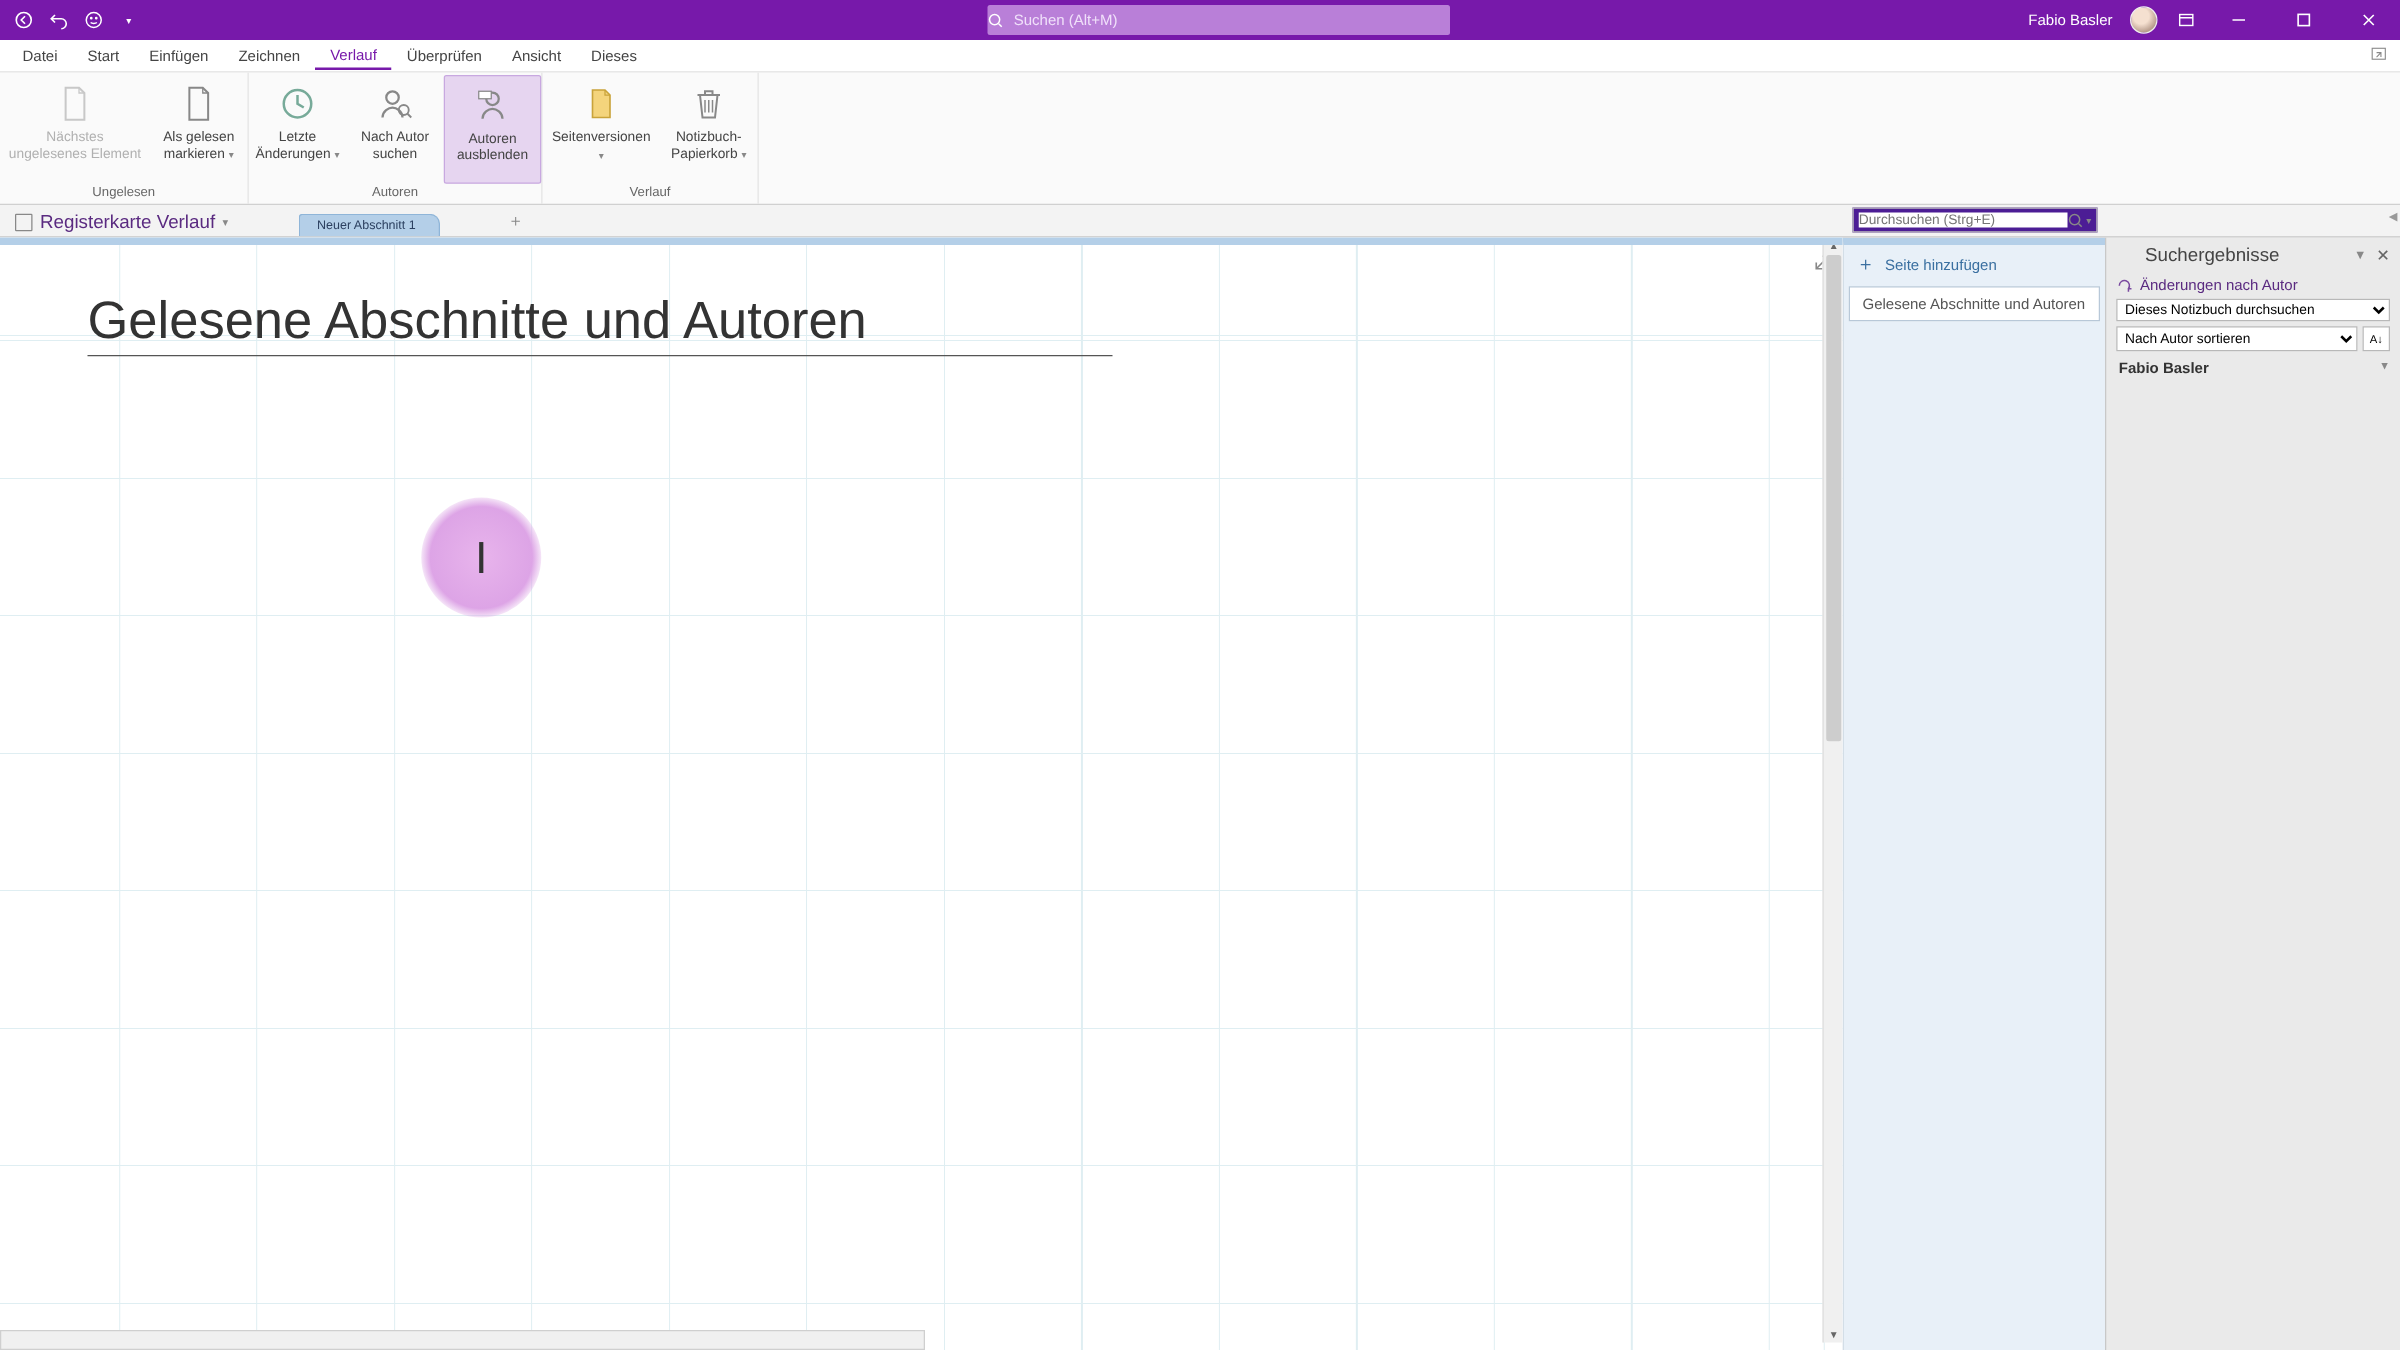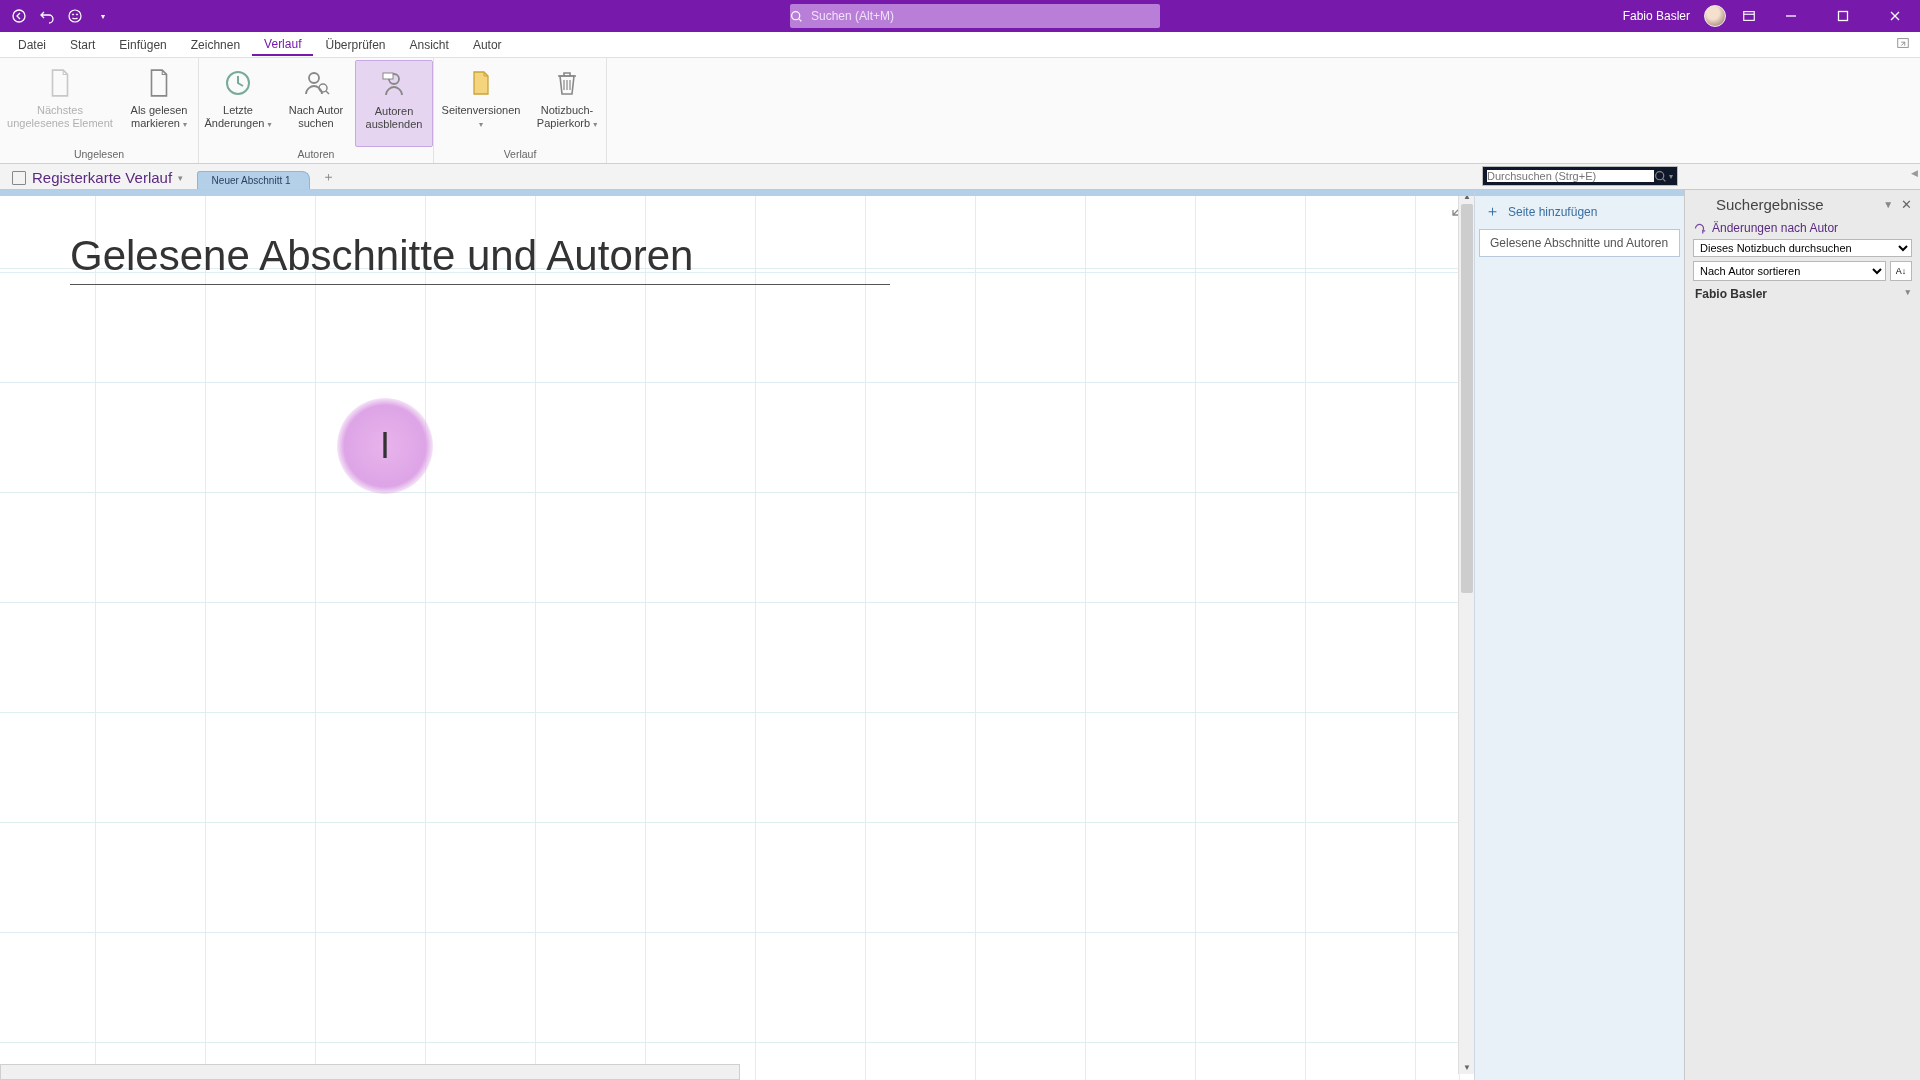--- a/index.html
+++ b/index.html
@@ -102,20 +102,21 @@
 
 .sectionbar {
   height: 26px;
   background: #f3f3f3;
   border-bottom: 1px solid #c8c8c8;
   display: flex;
   align-items: flex-end;
   padding-left: 8px;
   font-size: 13px;
   position: relative;
+  gap: 42px;
 }
 .sectionbar .notebook-label {
   display: flex;
   align-items: center;
   gap: 6px;
   padding: 0 8px 3px 4px;
   color: #5a2a80;
   font-size: 15px;
   cursor: pointer;
 }
@@ -136,21 +137,21 @@
   width: 18px; height: 18px; display: flex; align-items: center; justify-content: center;
   margin-left: 10px; margin-bottom: 3px; cursor: pointer; color: #888; font-size: 13px;
 }
 .sectionbar .section-search {
   position: absolute;
   right: 242px;
   top: 2px;
   width: 196px;
   height: 20px;
   border: 1px solid #bdbdbd;
-  background: #0f172a;
+  background: #4c1d95;
   display: flex;
   align-items: center;
   padding: 0 4px;
 }
 .sectionbar .section-search input { flex: 1; border: none; outline: none; font-size: 11px; color: #666; }
 
 
 .main {
   display: flex;
   height: calc(1080px - 32px - 26px - 106px - 26px);
@@ -345,21 +346,21 @@
 </div>
 
 <div class="menutabs">
   <div class="tab">Datei</div>
   <div class="tab">Start</div>
   <div class="tab">Einfügen</div>
   <div class="tab">Zeichnen</div>
   <div class="tab active">Verlauf</div>
   <div class="tab">Überprüfen</div>
   <div class="tab">Ansicht</div>
-  <div class="tab">Autor</div>
+  <div class="tab">Dieses</div>
   <div class="collapse-btn">
     <svg width="14" height="14" viewBox="0 0 16 16">
         <rect x="2" y="3" width="12" height="10" stroke="#888" fill="none"></rect>
         <path d="M6 11l4-4M6 7h4v4" stroke="#888" fill="none"></path>
       </svg>
   </div>
 </div>
 
 <div class="ribbon">
 

